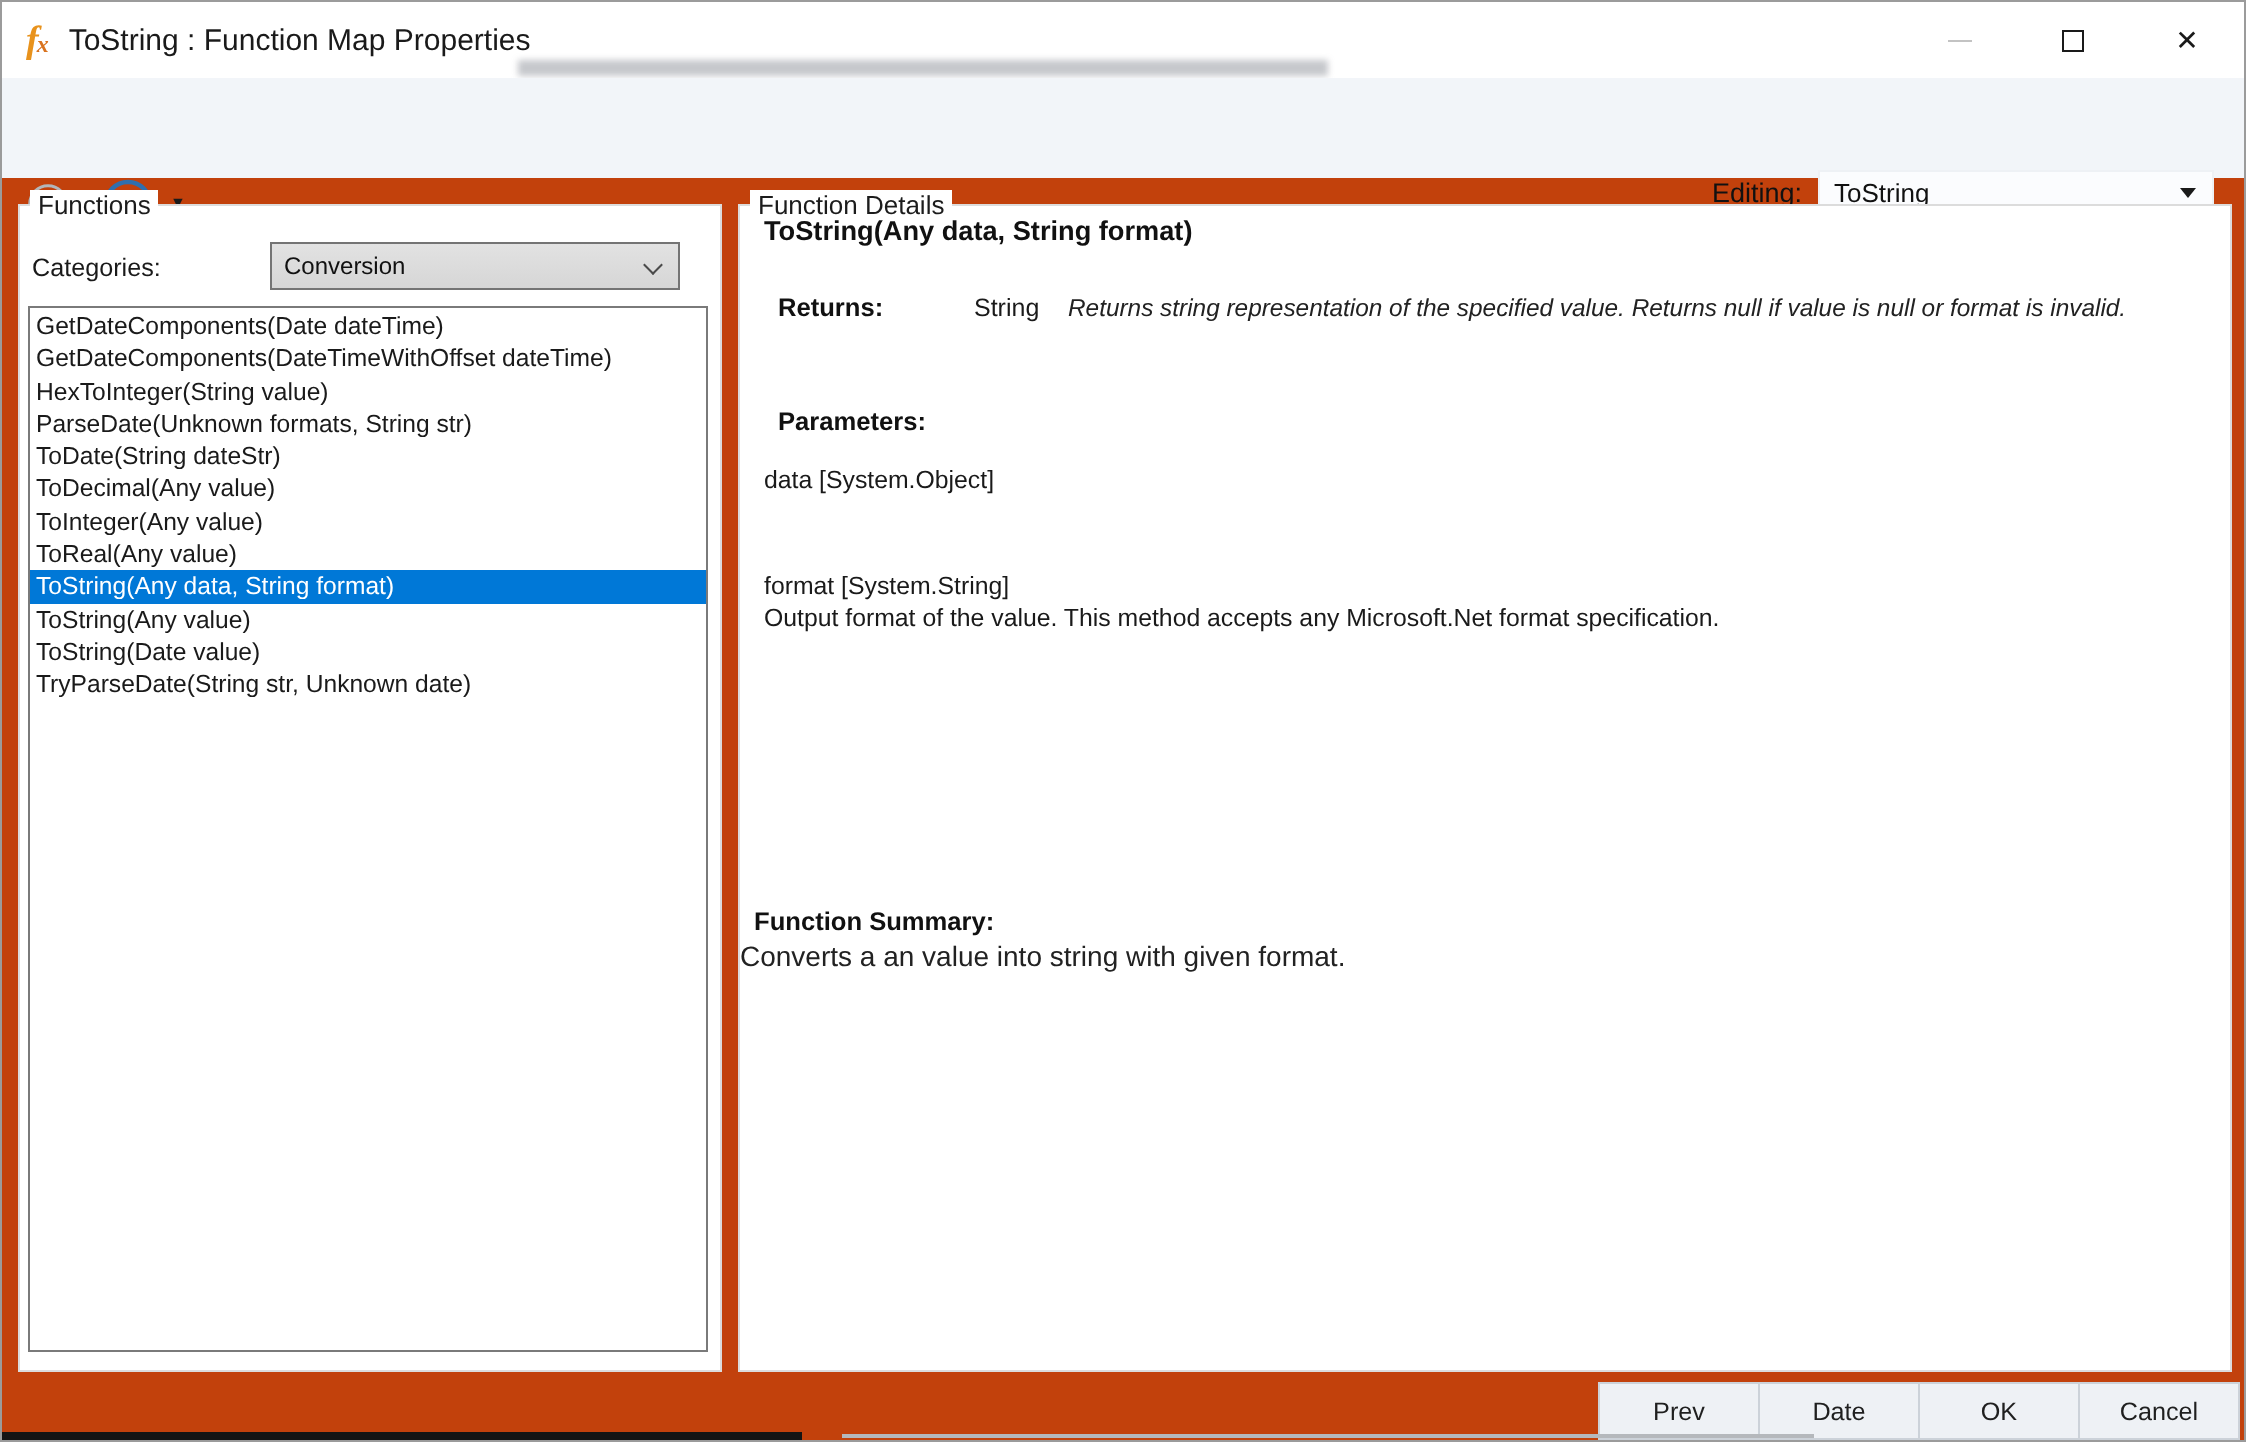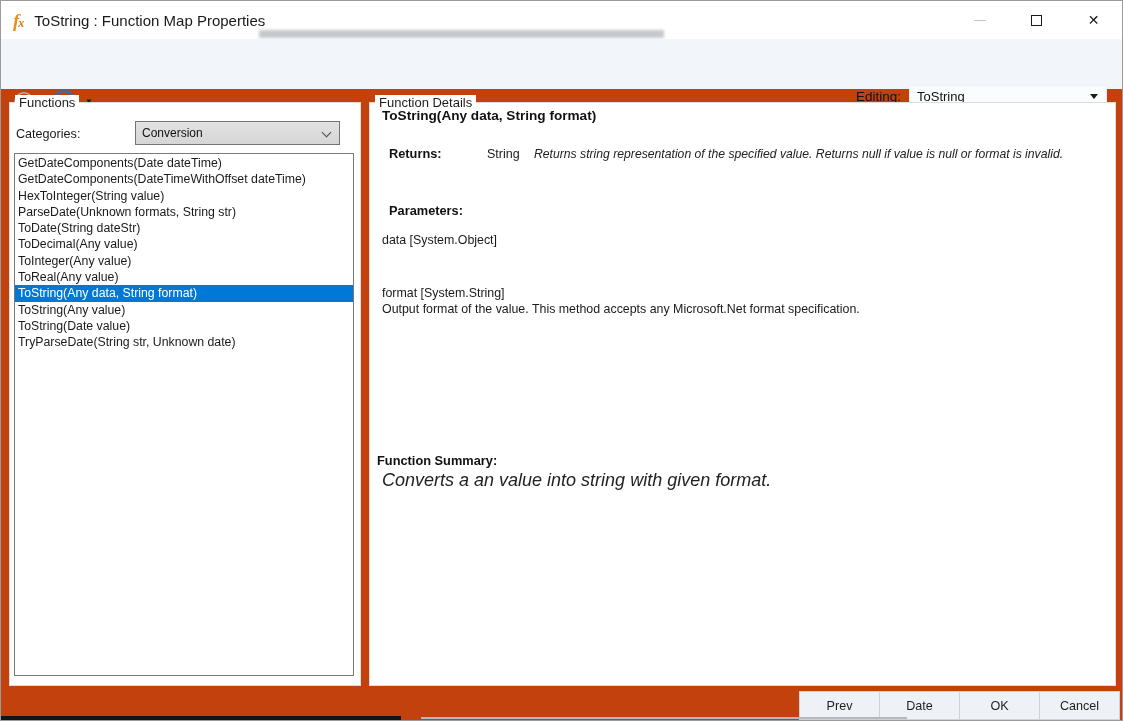--- a/index.html
+++ b/index.html
@@ -60,21 +60,21 @@
   
   .detail-heading { position:absolute; left:12px; top:5px; font-size:13.6px; font-weight:bold; color:#111; }
   .returns-label { position:absolute; left:19px; top:43px; font-size:12.8px; font-weight:bold; color:#111; }
   .returns-type  { position:absolute; left:117px; top:44px; font-size:12.5px; color:#1a1a1a; }
   .returns-desc  { position:absolute; left:164px; top:44px; width:578px; font-size:12.2px; font-style:italic; color:#222; }
   .params-label  { position:absolute; left:19px; top:100px; font-size:12.8px; font-weight:bold; color:#111; }
   .param1-name   { position:absolute; left:12px; top:130px; font-size:12.4px; color:#1a1a1a; }
   .param2-name   { position:absolute; left:12px; top:183px; font-size:12.4px; color:#1a1a1a; }
   .param2-desc   { position:absolute; left:12px; top:199px; font-size:12.4px; color:#1a1a1a; }
   .summary-label { position:absolute; left:7px;  top:350px; font-size:12.8px; font-weight:bold; color:#111; }
-  .summary-text  { position:absolute; left:12px;  top:367px; font-size:18px; font-style:italic; color:#222; }
+  .summary-text  { position:absolute; left:0;  top:367px; font-size:14px; color:#222; }
 
   
   .footer-buttons { position:absolute; left:799px; top:690px; height:29px; display:flex; }
   .footer-btn { width:81px; height:29px; background:#eef1f5; border:1px solid #ccd2d9; margin-left:-1px;
     font-size:12.6px; color:#1f1f1f; display:flex; align-items:center; justify-content:center; cursor:default;
     font-family:"Liberation Sans", sans-serif; }
 
   
   .artifact-bottom-black { position:absolute; left:0; top:715px; width:400px; height:6px; background:#141414; pointer-events:none; }
   .artifact-bottom-line  { position:absolute; left:420px; top:716px; width:486px; height:2px; background:#b5b8bc; pointer-events:none; }

